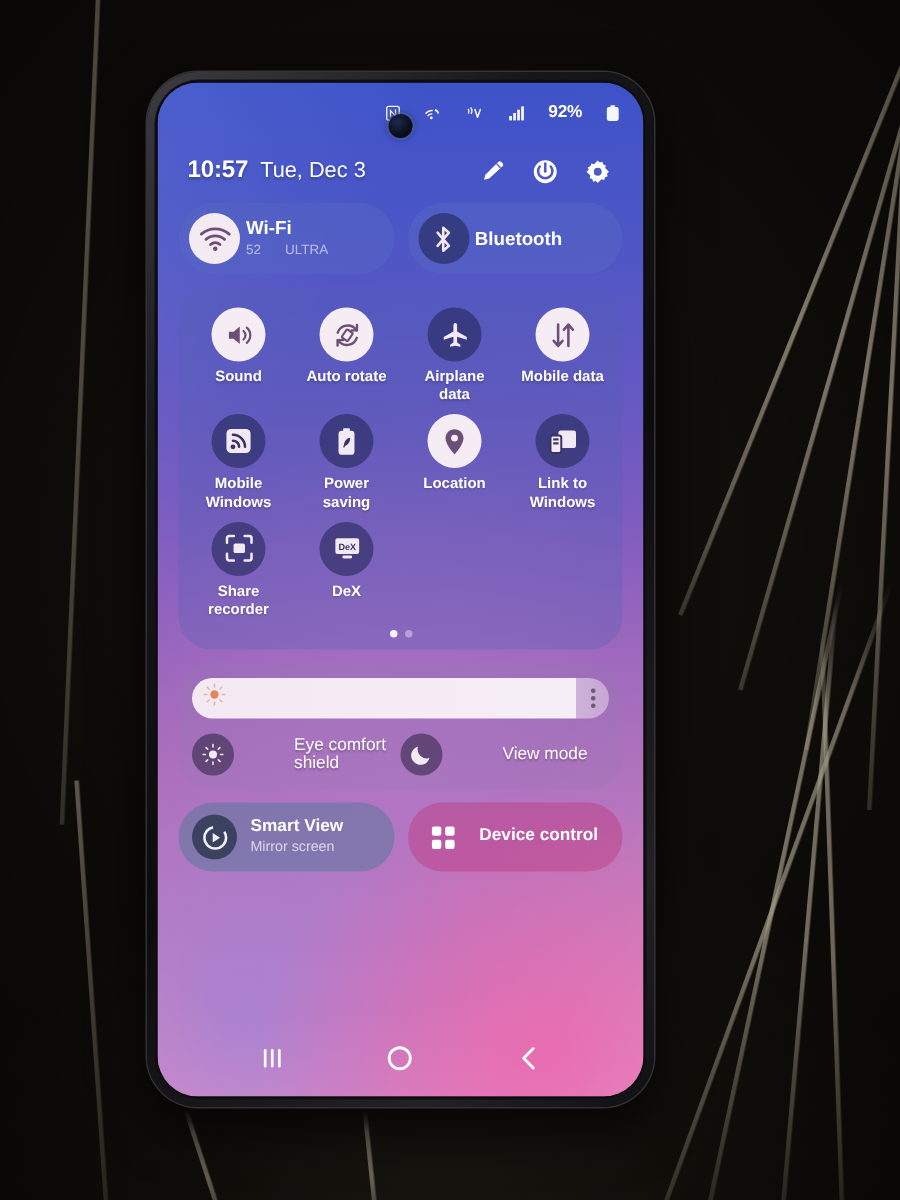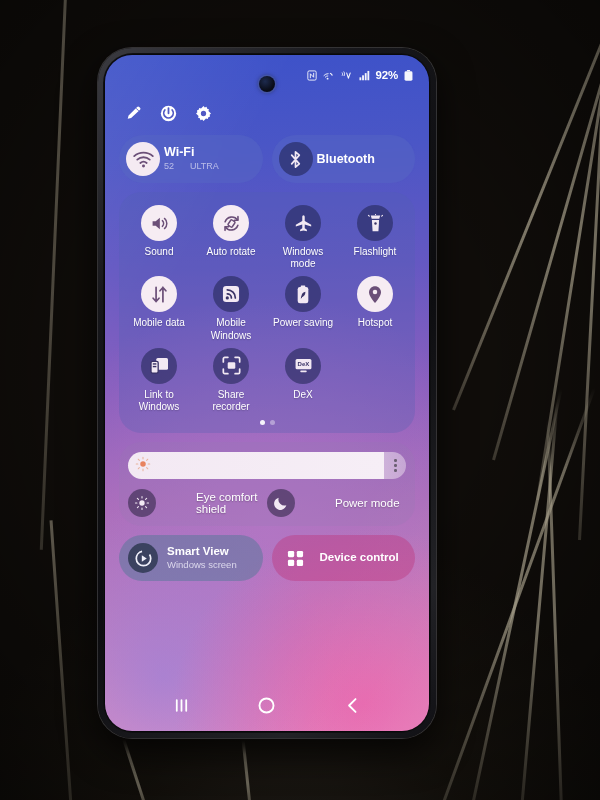--- a/index.html
+++ b/index.html
@@ -70,21 +70,21 @@
     position:absolute; left:50%; top:21px; transform:translateX(-50%);
     width:16px; height:16px; border-radius:50%;
     background:radial-gradient(circle at 38% 34%, #1d2a4e 0%, #0a0d18 62%, #05070d 100%);
     box-shadow:0 0 0 1.5px rgba(90,110,170,.40), 0 0 5px rgba(0,0,0,.55);
     z-index:9;
   }
 
   
   #statusbar {
     position:absolute; top:14px; right:16px;
-    display:flex; align-items:center; gap:6px;
+    display:flex; align-items:center; gap:16px;
     z-index:8;
   }
   #statusbar .sicon { opacity:.95; display:flex; align-items:center; }
   #statusbar .bt { color:#fff; font-size:11.5px; font-weight:700; letter-spacing:-.2px; }
 
   
   #qs-header {
     position:absolute; top:50px; left:0; right:0;
     display:flex; align-items:center; justify-content:space-between;
     padding:0 22px 0 20px; z-index:7;
@@ -124,21 +124,21 @@
   .tile { display:flex; flex-direction:column; align-items:center; cursor:pointer; }
   .tile-ic {
     width:36px; height:36px; border-radius:50%;
     display:flex; align-items:center; justify-content:center;
     margin-bottom:5px;
   }
   .tile-ic.on { background:#f6ecf3; }
   .tile-ic.off { background:rgba(34,38,84,.58); }
   .tile-lbl {
     color:#fff; font-size:10px; line-height:1.22; text-align:center;
-    max-width:62px; font-weight:400; text-shadow:0 1px 1.5px rgba(0,0,0,.22);
+    max-width:62px; font-weight:700; text-shadow:0 1px 1.5px rgba(0,0,0,.22);
   }
   .tile-sub { color:rgba(235,230,245,.64); font-size:8px; line-height:1.2; text-align:center; margin-top:1px; }
 
   #page-dots { display:flex; justify-content:center; gap:5px; margin-top:7px; padding-bottom:2px; }
   #page-dots span { width:5px; height:5px; border-radius:50%; background:rgba(255,255,255,.38); }
   #page-dots span.active { background:rgba(255,255,255,.92); }
 
   
   #bright-card {
     margin-top:9px; border-radius:22px;
@@ -246,20 +246,24 @@
       <span class="bt">92%</span>
       <span class="sicon">
         <svg width="9" height="11" viewBox="0 0 10 12">
             <rect x="3.2" y="0" width="3.6" height="1.4" rx=".5" fill="#fff"></rect>
             <rect x="0.6" y="1.3" width="8.8" height="10.4" rx="1.6" fill="#fff"></rect>
           </svg>
       </span>
     </div>
 
     <div id="qs-header">
+      <div id="qs-clock">
+        <span id="qs-time">10:57</span>
+        <span id="qs-date">Tue, Dec 3</span>
+      </div>
       <div id="qs-actions">
         <span class="hicon">
           <svg width="17" height="17" viewBox="0 0 20 20">
               <path d="M14.3 2.3a1.7 1.7 0 0 1 2.4 0l1 1a1.7 1.7 0 0 1 0 2.4L7.2 15.3l-4 1 1-4z" fill="#fff"></path>
               <path d="M13 3.8l3.2 3.2" stroke="#5a63c8" stroke-width="1.1"></path>
             </svg>
         </span>
         <span class="hicon">
           <svg width="17" height="17" viewBox="0 0 20 20">
               <circle cx="10" cy="10" r="9" fill="#fff"></circle>
@@ -333,34 +337,23 @@
             </span>
             <span class="tile-lbl">Auto rotate</span>
           </div>
 
           <div class="tile">
             <span class="tile-ic off">
               <svg width="19" height="19" viewBox="0 0 20 20">
                   <path d="M10 1.4c.8 0 1.3.8 1.3 1.8v4.2l6.8 3.9v1.8l-6.8-2.1v4l2.3 1.7v1.4L10 17.3l-3.6.8v-1.4l2.3-1.7v-4l-6.8 2.1v-1.8l6.8-3.9V3.2c0-1 .5-1.8 1.3-1.8z" fill="#f2e9f3"></path>
                 </svg>
             </span>
-            <span class="tile-lbl">Windows mode</span>
-          </div>
-
-          <div class="tile">
-            <span class="tile-ic off">
-              <svg width="17" height="19" viewBox="0 0 18 20">
-                  <path d="M4 1.6h10l-1 3.4H5z" fill="#f2e9f3"></path>
-                  <path d="M5.2 6.2h7.6l-.7 11.9H5.9z" fill="#f2e9f3"></path>
-                  <path d="M9 .6v-.1M2.4 2.2l-.8-.8M15.6 2.2l.8-.8" stroke="#f2e9f3" stroke-width="1.2" stroke-linecap="round"></path>
-                  <circle cx="9" cy="10" r="1.3" fill="#3b3468"></circle>
-                </svg>
-            </span>
-            <span class="tile-lbl">Flashlight</span>
-          </div>
+            <span class="tile-lbl">Airplane data</span>
+          </div>
+
 
           <div class="tile">
             <span class="tile-ic on">
               <svg width="19" height="19" viewBox="0 0 20 20">
                   <path d="M6.4 2.4v15M6.4 17.4L3.3 13.9M6.4 17.4l3.1-3.5" stroke="#6b4f78" stroke-width="1.8" fill="none" stroke-linecap="round" stroke-linejoin="round"></path>
                   <path d="M13.6 17.6v-15M13.6 2.6l-3.1 3.5M13.6 2.6l3.1 3.5" stroke="#6b4f78" stroke-width="1.8" fill="none" stroke-linecap="round" stroke-linejoin="round"></path>
                 </svg>
             </span>
             <span class="tile-lbl">Mobile data</span>
           </div>
@@ -388,21 +381,21 @@
             <span class="tile-lbl">Power saving</span>
           </div>
 
           <div class="tile">
             <span class="tile-ic on">
               <svg width="16" height="19" viewBox="0 0 16 20">
                   <path d="M8 1.2c3.5 0 6.3 2.8 6.3 6.3 0 4.6-6.3 11.3-6.3 11.3S1.7 12.1 1.7 7.5C1.7 4 4.5 1.2 8 1.2z" fill="#6b4f78"></path>
                   <circle cx="8" cy="7.4" r="2.4" fill="#f6ecf3"></circle>
                 </svg>
             </span>
-            <span class="tile-lbl">Hotspot</span>
+            <span class="tile-lbl">Location</span>
           </div>
 
           <div class="tile">
             <span class="tile-ic off">
               <svg width="19" height="17" viewBox="0 0 20 18">
                   <rect x="6.6" y="1" width="12.4" height="12.4" rx="1.6" fill="#f2e9f3"></rect>
                   <rect x="1" y="4.6" width="7.6" height="12.4" rx="1.6" fill="#f2e9f3" stroke="#3a3366" stroke-width="1.4"></rect>
                   <rect x="2.9" y="6.6" width="3.8" height="1.5" fill="#3a3366"></rect>
                   <rect x="2.9" y="9.4" width="3.8" height="1.5" fill="#3a3366"></rect>
                 </svg>
@@ -468,36 +461,36 @@
                 </svg>
             </span>
             <span class="dual-lbl">Eye comfort shield</span>
           </div>
           <div class="dual-item">
             <span class="dual-ic">
               <svg width="16" height="16" viewBox="0 0 18 18">
                   <path d="M15 11.6A6.9 6.9 0 0 1 6.4 3 7 7 0 1 0 15 11.6z" fill="#f2e9f3"></path>
                 </svg>
             </span>
-            <span class="dual-lbl">Power mode</span>
+            <span class="dual-lbl">View mode</span>
           </div>
         </div>
       </div>
 
       <div id="bottom-row">
         <div class="bshort" id="smart-view">
           <span class="bshort-ic">
             <svg width="19" height="19" viewBox="0 0 20 20">
                 <circle cx="10" cy="10" r="7.6" fill="none" stroke="#f0f0fa" stroke-width="1.8" stroke-dasharray="34 9"></circle>
                 <path d="M8.2 6.6l5.2 3.4-5.2 3.4z" fill="#f0f0fa"></path>
               </svg>
           </span>
           <span class="bshort-txt">
             <span class="bshort-title">Smart View</span>
-            <span class="bshort-sub">Windows screen</span>
+            <span class="bshort-sub">Mirror screen</span>
           </span>
         </div>
 
         <div class="bshort" id="device-control">
           <span class="bshort-ic">
             <svg width="17" height="17" viewBox="0 0 18 18">
                 <rect x="1" y="1" width="6.6" height="6.6" rx="1.4" fill="#fff"></rect>
                 <rect x="10.4" y="1" width="6.6" height="6.6" rx="1.4" fill="#fff"></rect>
                 <rect x="1" y="10.4" width="6.6" height="6.6" rx="1.4" fill="#fff"></rect>
                 <rect x="10.4" y="10.4" width="6.6" height="6.6" rx="1.4" fill="#fff"></rect>

